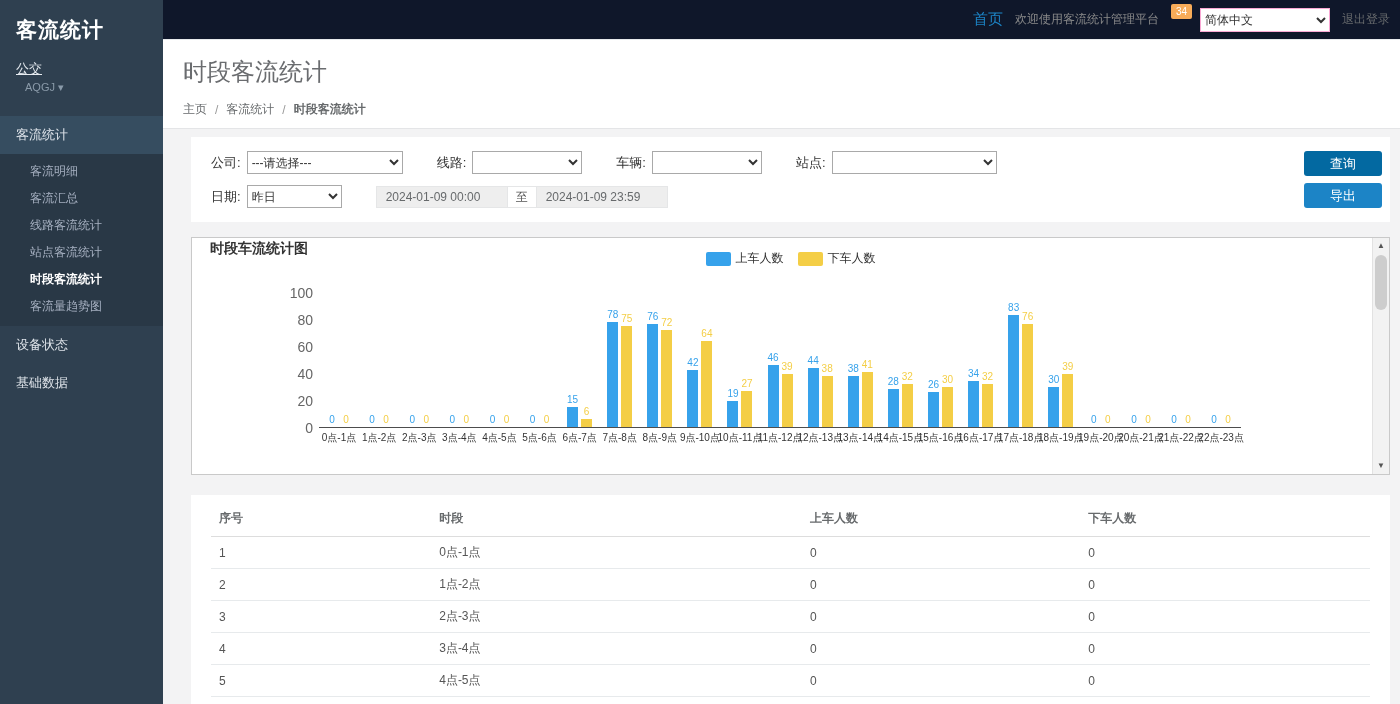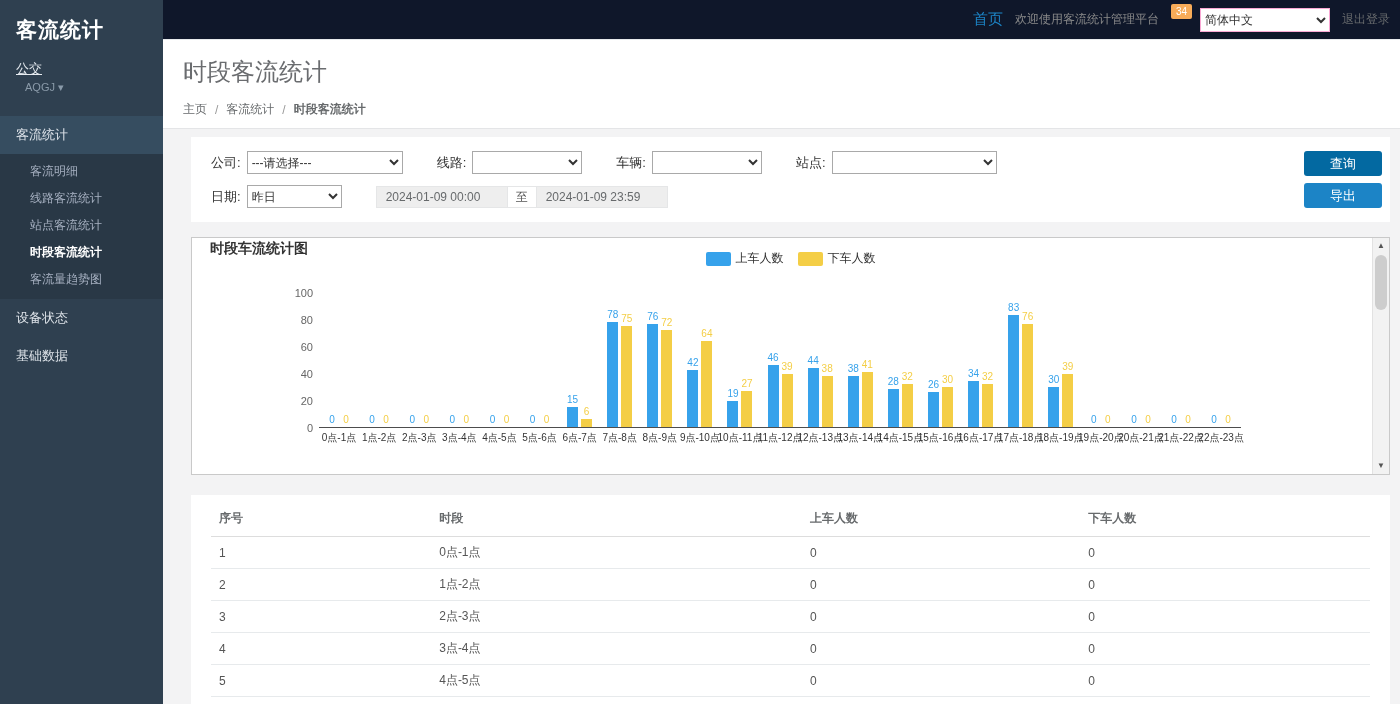--- a/index.html
+++ b/index.html
@@ -58,21 +58,21 @@
   .btn-query { right:8px; top:14px; background:#0369a1; }
   .btn-export { right:8px; top:46px; background:#1c84c6; }
 
   
   .chart-card { position:relative; margin-top:15px; height:238px; background:#fff; border:1px solid #c9c9c9; }
   .chart-title { position:absolute; left:18px; top:2px; font-size:14px; font-weight:bold; color:#333; }
   .chart-legend { position:absolute; top:12px; left:50%; transform:translateX(-50%); display:flex; gap:14px; }
   .legend-item { display:flex; align-items:center; gap:5px; font-size:12px; color:#333; cursor:pointer; }
   .legend-swatch { width:25px; height:14px; border-radius:2px; display:inline-block; }
   .y-axis { position:absolute; left:85px; top:55px; width:36px; height:135px; }
-  .y-label { position:absolute; right:0; font-size:11px; color:#666; line-height:12px; }
+  .y-label { position:absolute; right:0; font-size:14px; color:#666; line-height:12px; }
   .plot { position:absolute; left:127px; right:148px; top:55px; height:135px; border-bottom:1px solid #4d4d4d; display:flex; }
   .bar-group { flex:1 1 0; display:flex; justify-content:center; align-items:flex-end; }
   .bar-col { width:12px; margin:0 1px; display:flex; flex-direction:column; align-items:center; justify-content:flex-end; height:100%; }
   .bar-value { font-size:10px; line-height:10px; margin-bottom:2px; white-space:nowrap; }
   .bar { width:11px; }
   .x-labels { position:absolute; left:127px; right:148px; top:193px; display:flex; }
   .x-label { flex:1 1 0; width:0; font-size:10px; color:#333; white-space:nowrap; display:flex; justify-content:center; }
   .vscrollbar { position:absolute; top:0; right:0; bottom:0; width:17px; background:#f2f2f2; border-left:1px solid #e2e2e2; }
   .scroll-arrow { height:16px; text-align:center; font-size:8px; line-height:16px; color:#555; cursor:pointer; }
   .scroll-arrow.down { position:absolute; bottom:0; width:100%; }
@@ -97,20 +97,21 @@
     <div class="brand">客流统计</div>
     <div class="org">公交</div>
     <div class="org-code">
       <span>AQGJ</span>
       <span>▾</span>
     </div>
     <nav class="menu">
       <div class="menu-section active">客流统计</div>
       <div class="submenu">
         <div class="submenu-item">客流明细</div>
+        <div class="submenu-item">客流汇总</div>
         <div class="submenu-item">线路客流统计</div>
         <div class="submenu-item">站点客流统计</div>
         <div class="submenu-item current">时段客流统计</div>
         <div class="submenu-item">客流量趋势图</div>
       </div>
       <div class="menu-section">设备状态</div>
       <div class="menu-section">基础数据</div>
     </nav>
   </aside>
 

